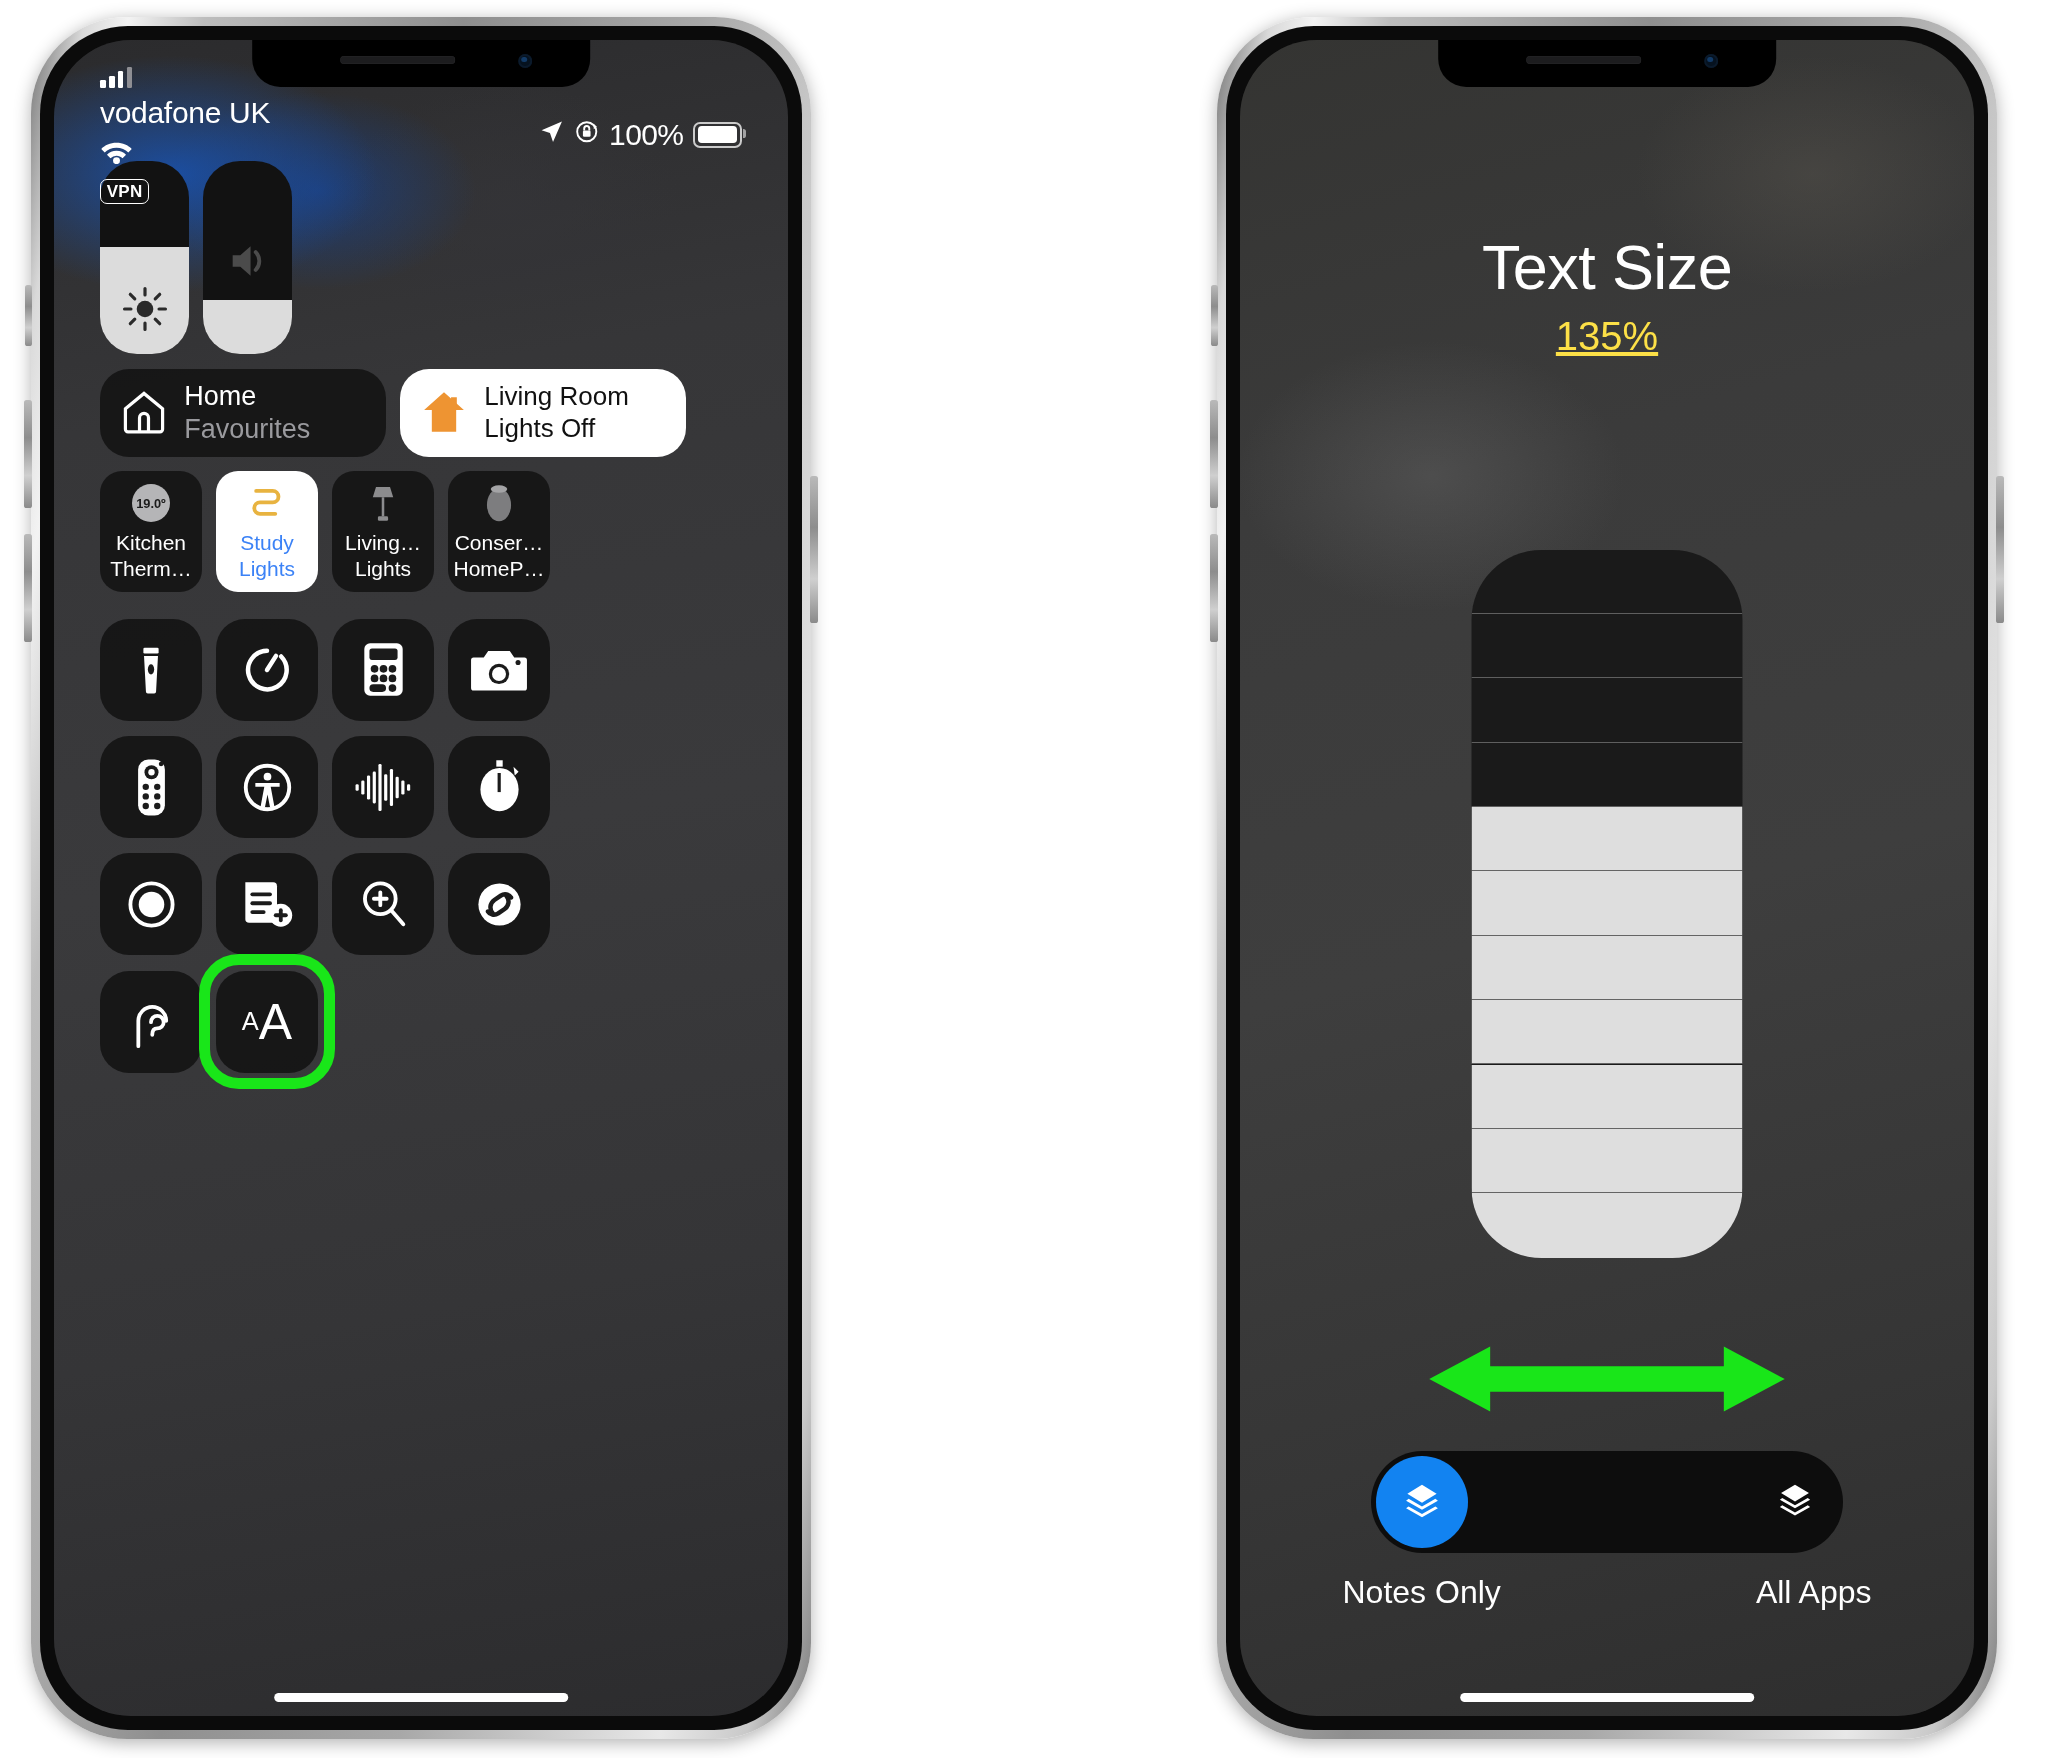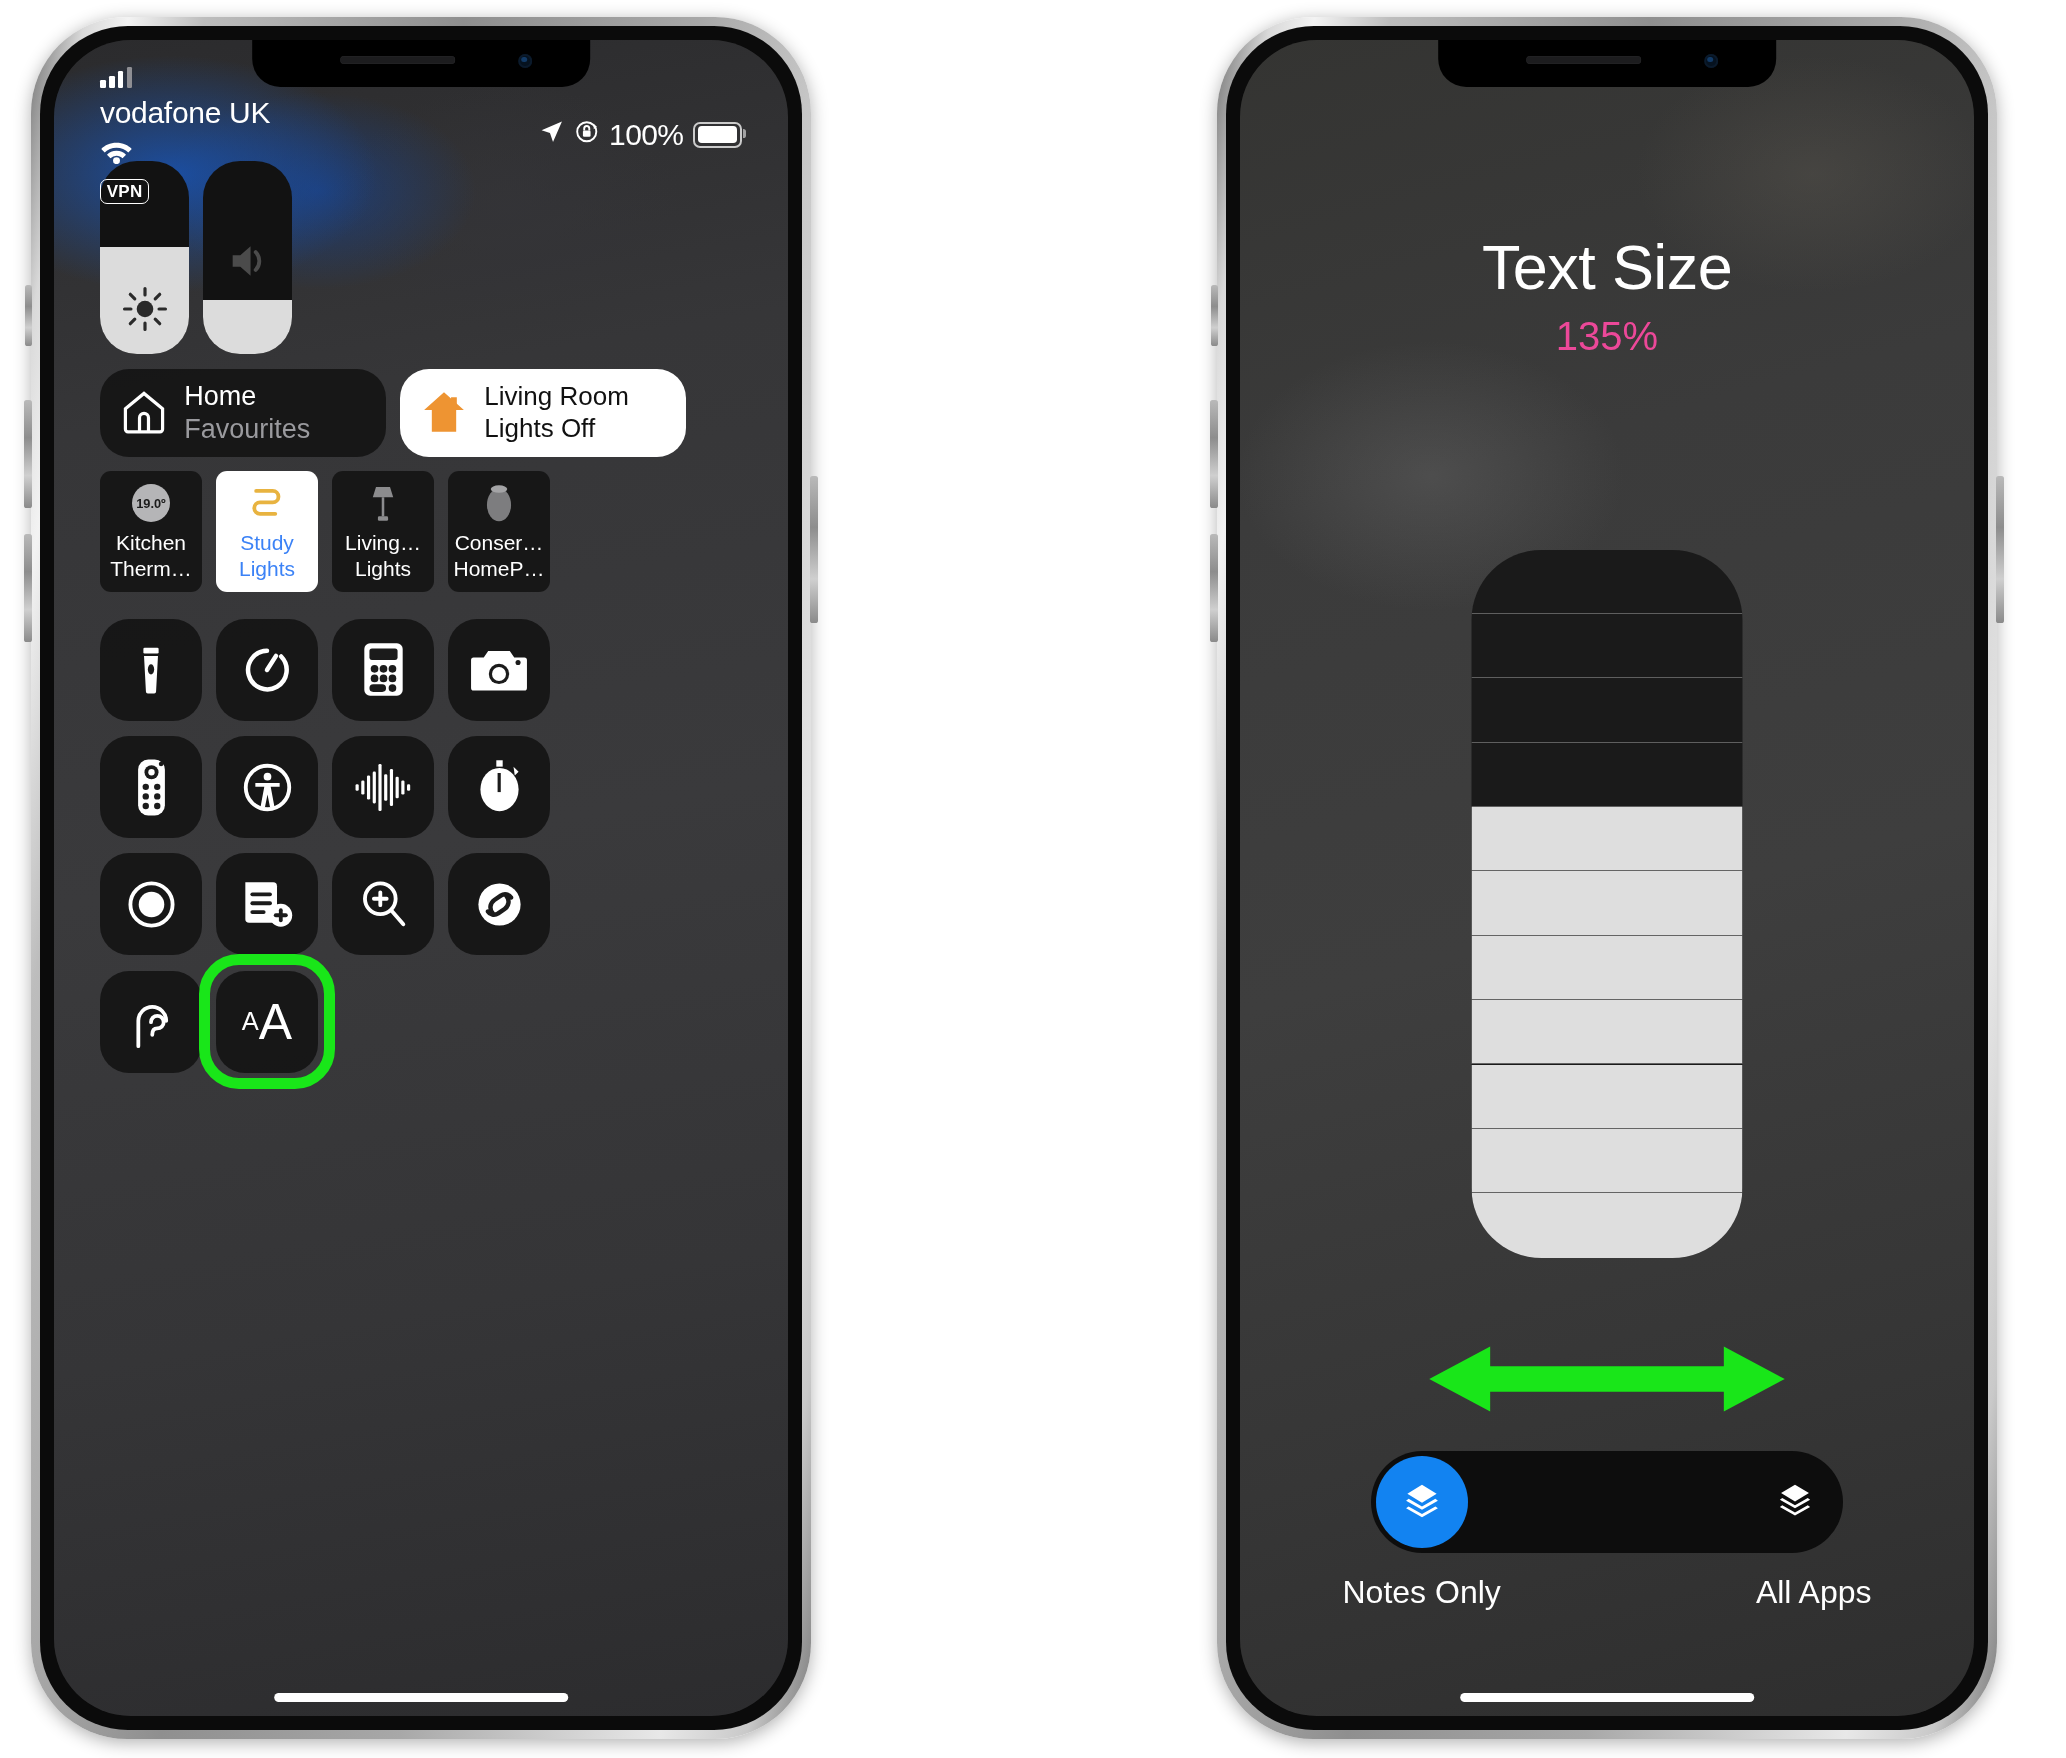--- a/index.html
+++ b/index.html
@@ -63,21 +63,21 @@
 
   .homerow{display:flex;gap:14px;margin-top:15.3px;}
   .htile{height:88px;border-radius:29px;display:flex;align-items:center;gap:15.3px;padding:0 19px;}
   .htile.dark{background:rgba(18,18,18,.85);width:286px;box-sizing:border-box;}
   .htile.wht{background:#fff;width:286px;box-sizing:border-box;}
   .h-t1{color:#fff;font-size:27px;line-height:1.22;}
   .h-t2{color:#9a9a9e;font-size:27px;line-height:1.22;}
   .w-t{color:#111;font-size:26px;line-height:1.22;}
 
   .accrow{display:flex;gap:14px;margin-top:14px;}
-  .acc{width:102px;height:121px;border-radius:11px;background:rgba(18,18,18,.85);
+  .acc{width:102px;height:121px;border-radius:22px;background:rgba(18,18,18,.85);
        display:flex;flex-direction:column;align-items:center;justify-content:center;gap:6.4px;box-sizing:border-box;padding:7.7px 5.1px;}
   .acc.on{background:#fff;}
   .acc .icw{height:42px;display:flex;align-items:center;justify-content:center;}
   .acc .nm{color:#fff;font-size:21px;line-height:1.2;text-align:center;}
   .acc.on .nm{color:#3b82f6;}
   .therm{width:38px;height:38px;border-radius:50%;background:#b5b5b7;display:flex;align-items:center;justify-content:center;
          color:#1b1b1b;font-size:12.8px;font-weight:600;}
 
   .iconrow{display:flex;gap:14px;margin-top:15.3px;}
   .ibtn{width:102px;height:102px;border-radius:29px;background:rgba(18,18,18,.88);display:flex;align-items:center;justify-content:center;}
@@ -85,21 +85,21 @@
   .hl-wrap::after{content:"";position:absolute;inset:-16.6px;border:11.5px solid #19E619;border-radius:40px;pointer-events:none;}
 
   
   #phoneR{left:1217px;top:16.6px;width:780px;height:1722px;}
   .ts-bg{position:absolute;inset:0;
     background:
       radial-gradient(293px 204px at 26% 26%, rgba(120,120,120,.30), rgba(120,120,120,0) 66%),
       radial-gradient(268px 179px at 78% 8%, rgba(96,92,84,.35), rgba(96,92,84,0) 66%),
       linear-gradient(165deg,#343432 0%,#3b3b3b 26%,#3e3e3e 52%,#363636 78%,#2e2e2e 100%);}
   .ts-title{position:absolute;top:191px;left:0;right:0;text-align:center;color:#fff;font-size:63px;letter-spacing:-0.6px;}
-  .ts-sub{position:absolute;top:274px;left:0;right:0;text-align:center;color:#ec4899;font-size:40px;}
+  .ts-sub{position:absolute;top:274px;left:0;right:0;text-align:center;color:#fde047;font-size:40px;text-decoration:underline;}
   .ts-slider{position:absolute;left:50%;transform:translateX(-50%);top:510px;width:271px;height:708px;
              border-radius:70px;overflow:hidden;background:#1a1a1a;}
   .ts-seg{position:absolute;left:0;right:0;box-sizing:border-box;border-bottom:1.3px solid rgba(255,255,255,.30);}
   .ts-seg.on{background:#dedede;border-bottom:1.3px solid rgba(0,0,0,.55);}
   .ts-seg:last-child{border-bottom:none;}
   .arrow{position:absolute;left:50%;transform:translateX(-50%);top:1299px;width:357px;height:80px;}
   .toggle{position:absolute;left:50%;transform:translateX(-50%);top:1411px;width:472px;height:102px;
           border-radius:51px;background:#0d0d0d;}
   .toggle .knob{position:absolute;left:5.1px;top:5.1px;width:92px;height:92px;border-radius:50%;background:#1283f1;
                 display:flex;align-items:center;justify-content:center;}

